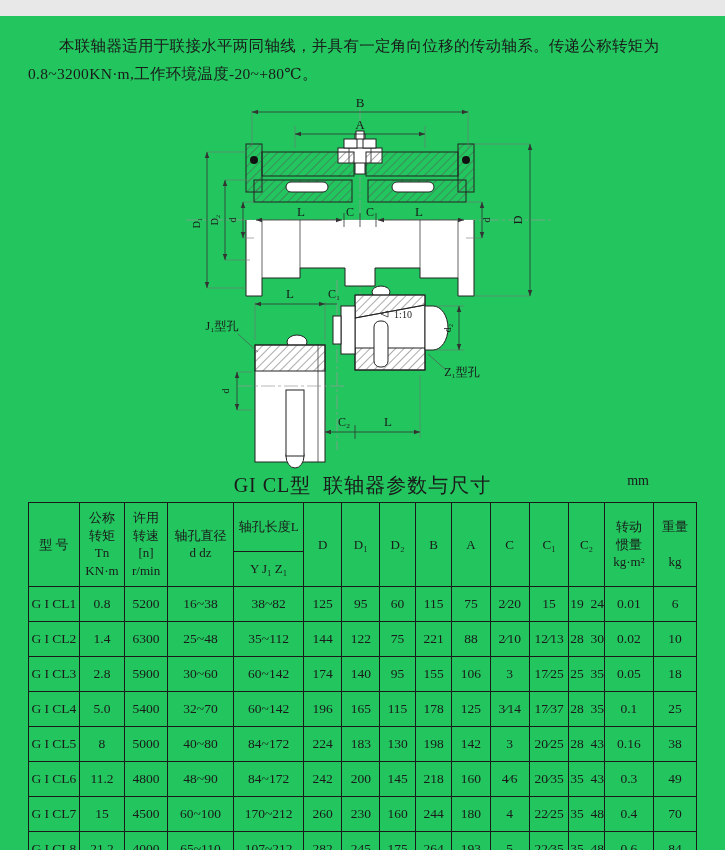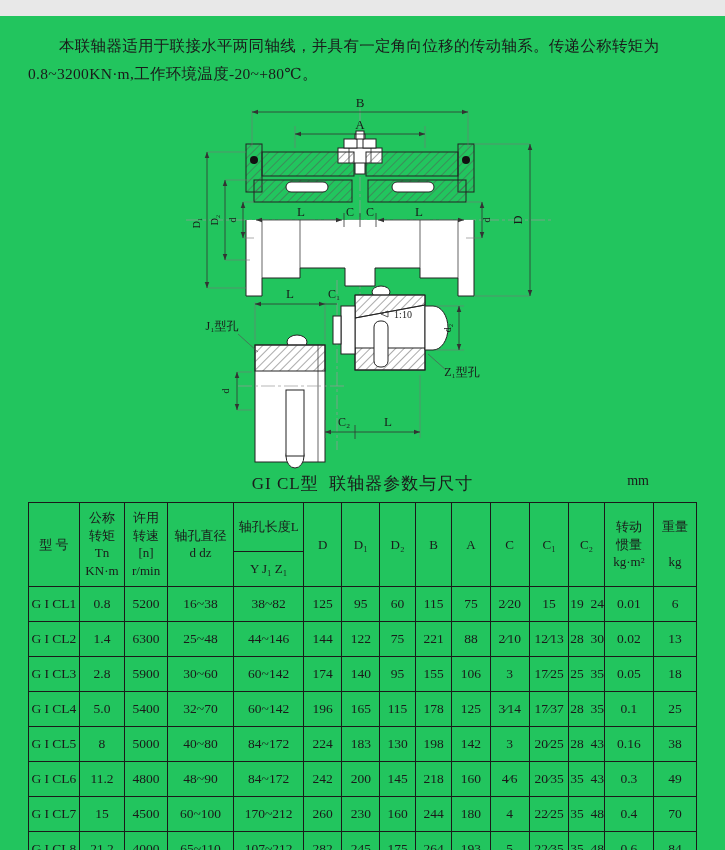--- a/index.html
+++ b/index.html
@@ -11,21 +11,21 @@
   .intro{
     margin:0;padding:16px 30px 0 28px;
     font-size:15.5px;line-height:1.8;text-indent:2em;
     letter-spacing:.3px;
   }
   .figure{display:block;margin:2px 0 0 0;}
   .figure svg{display:block;}
   .cap-row{position:relative;height:26px;margin:0 28px 4px 28px;}
   .cap-title{
     position:absolute;left:0;right:0;text-align:center;
-    font-size:17px;letter-spacing:1px;white-space:pre;
+    font-size:20px;letter-spacing:1px;white-space:pre;
   }
   .cap-unit{position:absolute;right:48px;top:1px;font-size:14px;}
   table.params{
     width:669px;margin:0 28px;border-collapse:collapse;table-layout:fixed;
     border:1.5px solid #1a1a1a;
   }
   table.params th,table.params td{
     border:1px solid #1a1a1a;text-align:center;vertical-align:middle;
     padding:1px 1px;font-weight:normal;
   }
@@ -267,31 +267,31 @@
           <td>15</td>
           <td>19  24</td>
           <td>0.01</td>
           <td>6</td>
         </tr>
         <tr>
           <td>G I CL2</td>
           <td>1.4</td>
           <td>6300</td>
           <td>25~48</td>
-          <td>44~146</td>
+          <td>35~112</td>
           <td>144</td>
           <td>122</td>
           <td>75</td>
           <td>221</td>
           <td>88</td>
           <td>2⁄10</td>
           <td>12⁄13</td>
           <td>28  30</td>
           <td>0.02</td>
-          <td>13</td>
+          <td>10</td>
         </tr>
         <tr>
           <td>G I CL3</td>
           <td>2.8</td>
           <td>5900</td>
           <td>30~60</td>
           <td>60~142</td>
           <td>174</td>
           <td>140</td>
           <td>95</td>

